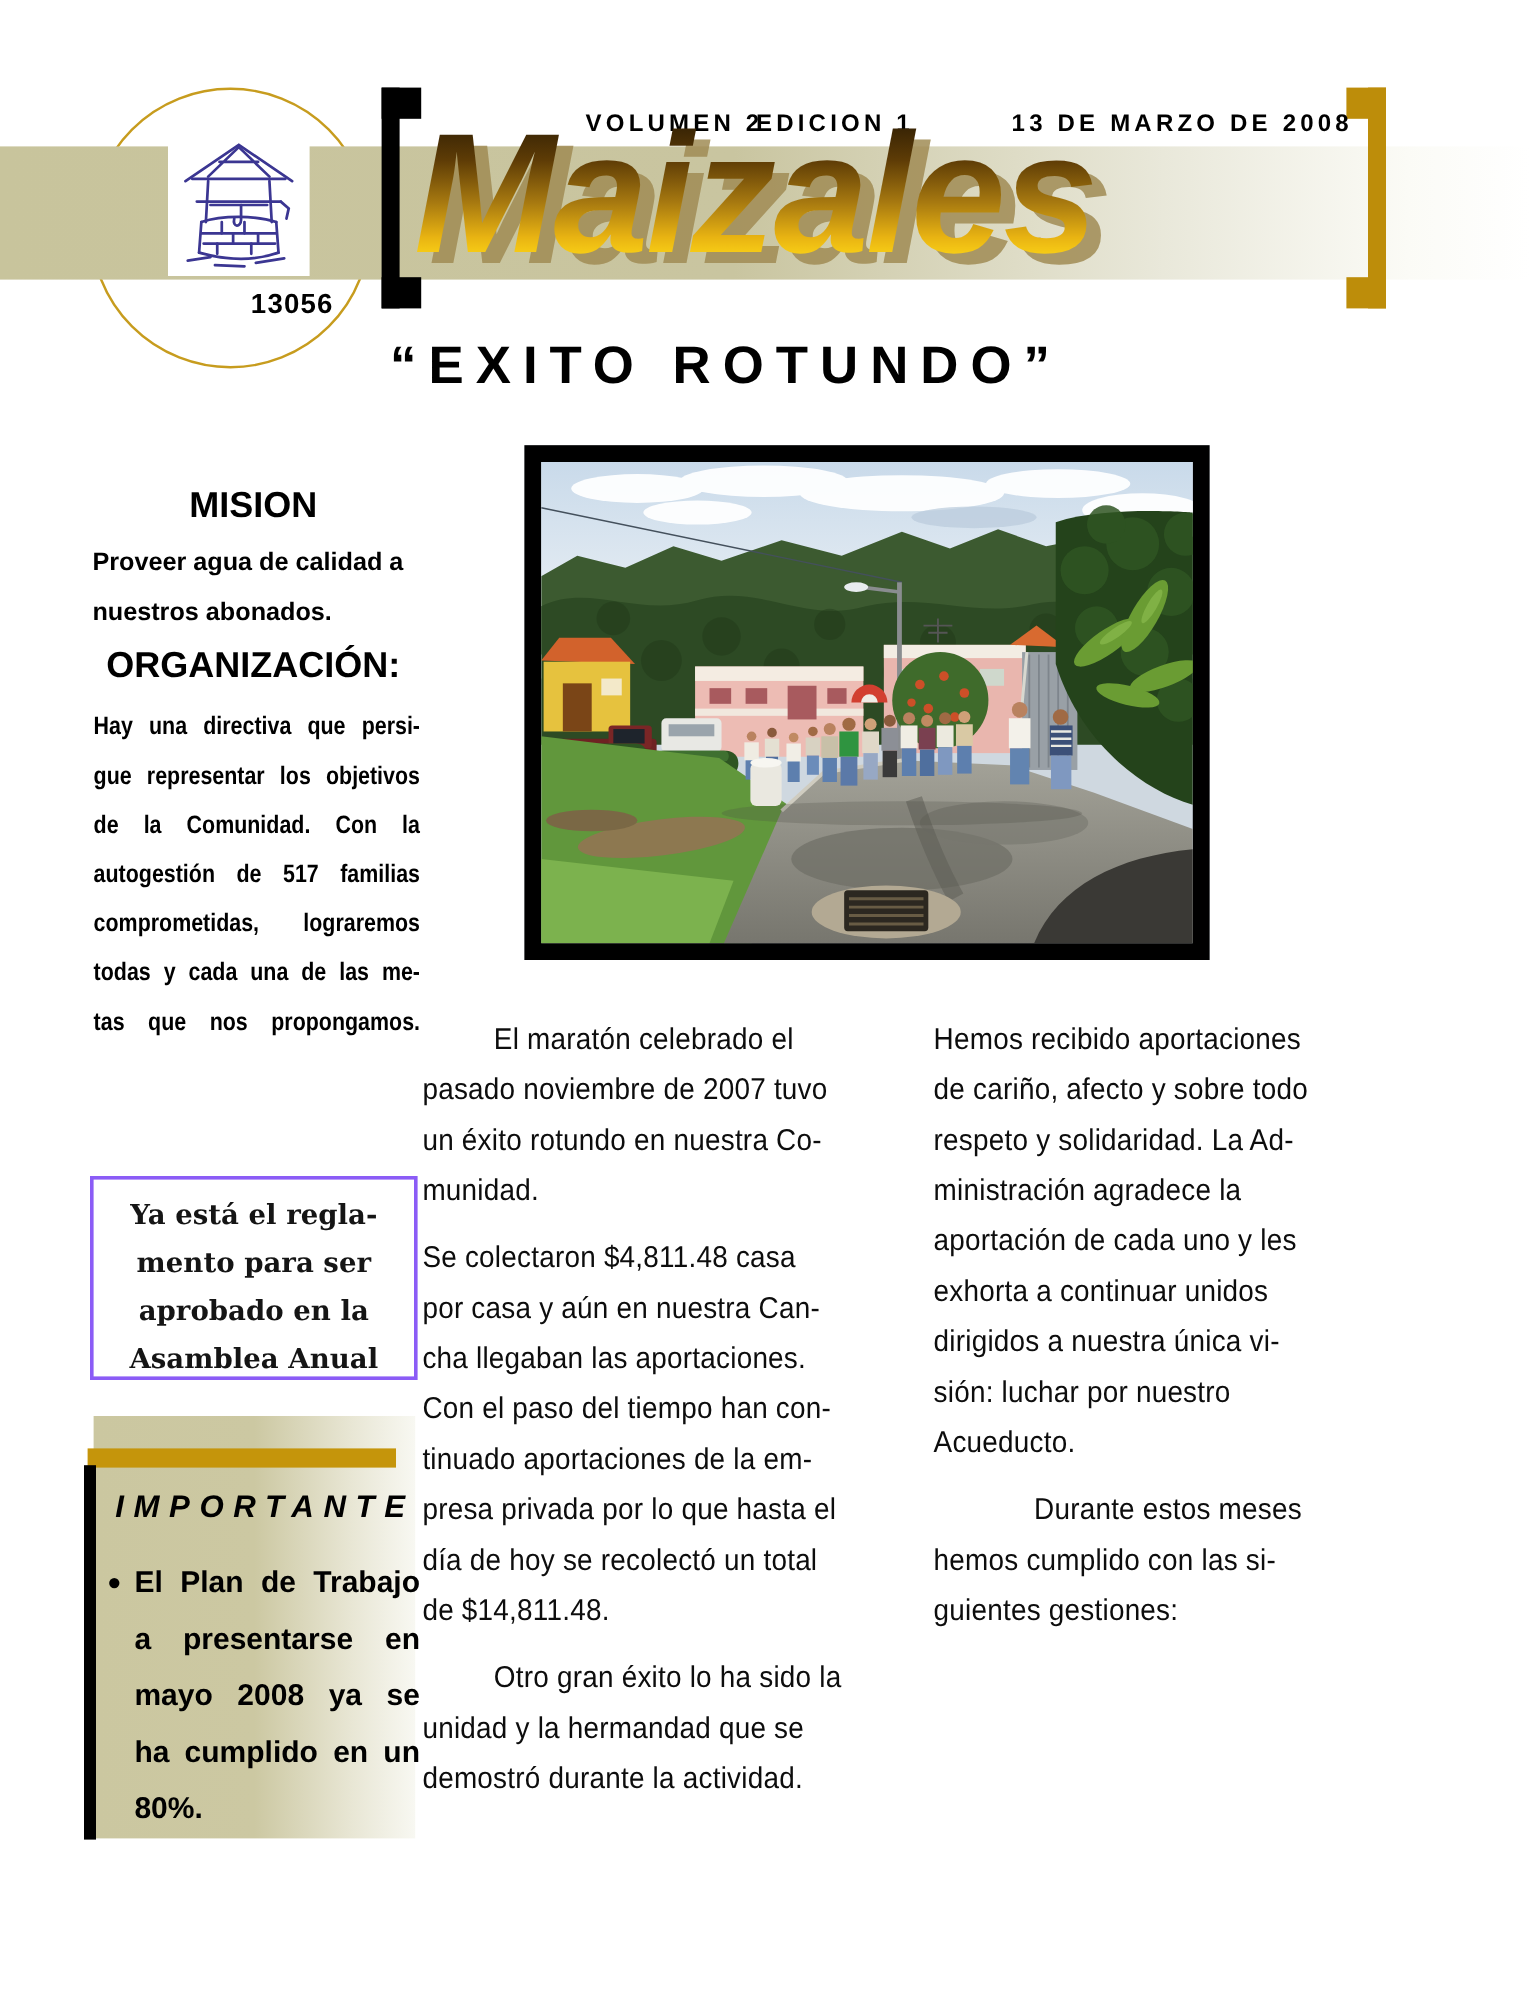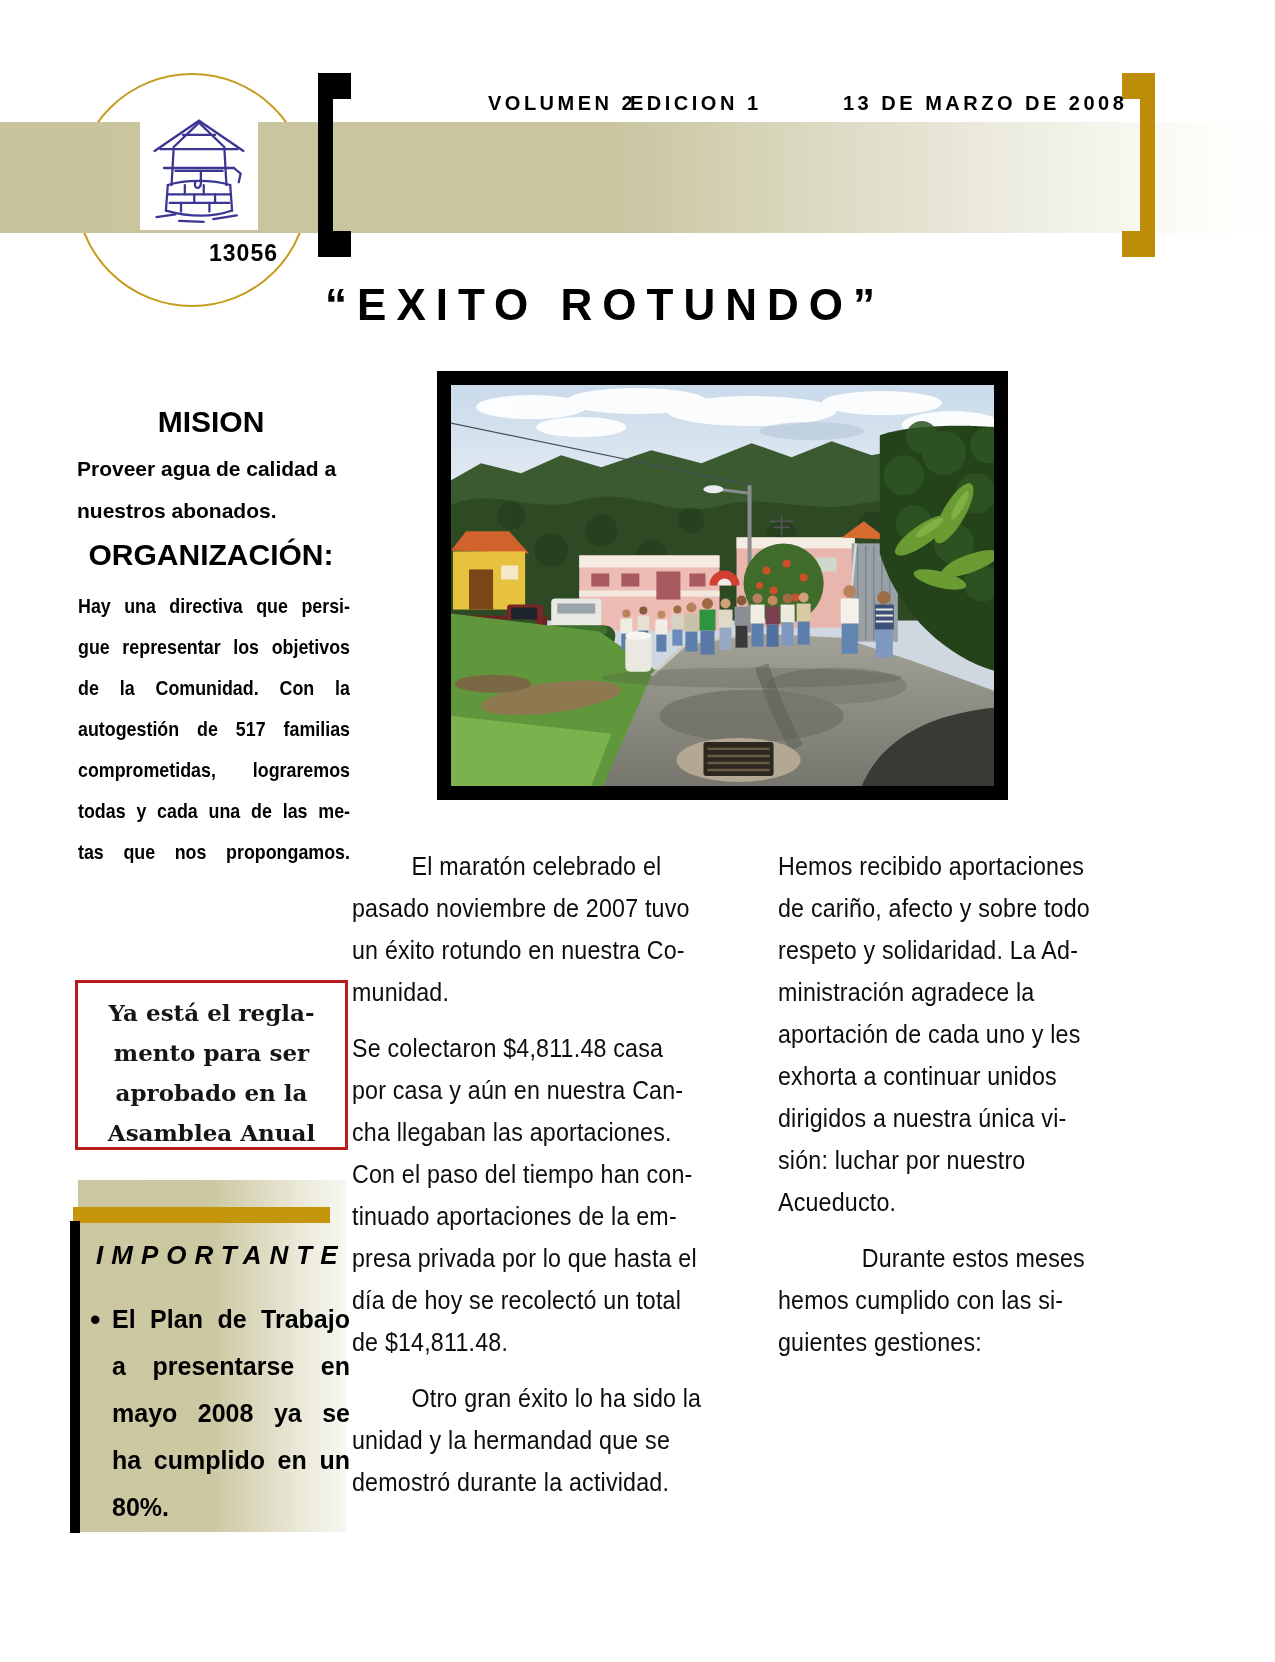--- a/index.html
+++ b/index.html
@@ -54,21 +54,21 @@
     border:14px solid #000; box-sizing:border-box; background:#cfd8e0;}
   .photo svg{display:block; width:100%; height:100%;}
   
   .sideheading{position:absolute; left:75px; width:272px; text-align:center; font-size:30px; font-weight:bold; color:#000;}
   .h-mision{top:405px;} .h-org{top:538px;}
   .pre{white-space:pre-line;}
   .mission-text{position:absolute; left:77px; top:448px; width:300px; font-size:21px; font-weight:bold; line-height:42px; color:#000;}
   .org-text{position:absolute; left:78px; top:585px; width:320px; font-size:21px; font-weight:bold; line-height:41px; color:#000;
     text-align:justify; text-align-last:justify; transform:scaleX(0.85); transform-origin:left top;}
   .notice-box{position:absolute; left:75px; top:980px; width:273px; height:170px; box-sizing:border-box;
-    border:3px solid #b91c1c; background:#fff;}
+    border:3px solid #8b5cf6; background:#fff;}
   .notice-text{padding-top:10px; text-align:center; font-family:"DejaVu Serif", serif; font-weight:bold;
     font-size:23px; line-height:40px; color:#151515;}
   
   .imp-panel{position:absolute; left:78px; top:1180px; width:268px; height:352px;
     background:linear-gradient(to right,#cbc7a0 0%,#ccc8a2 50%,#e8e6d4 80%,#f8f8f2 100%); z-index:0;}
   .imp-goldbar{position:absolute; left:73px; top:1207px; width:257px; height:16px; background:#c5950b; z-index:2;}
   .imp-blackbar{position:absolute; left:70px; top:1221px; width:10px; height:312px; background:#000; z-index:2;}
   .imp-heading{position:absolute; left:96px; top:1240px; font-size:26px; font-weight:bold; letter-spacing:8px; color:#000; z-index:2; white-space:nowrap;font-style:italic;}
   .imp-item{position:absolute; left:90px; top:1296px; display:flex; z-index:2;}
   .imp-bullet{width:22px; font-size:30px; font-weight:bold; line-height:47px; color:#000;}
@@ -113,20 +113,24 @@
   </div>
   <div class="logo-num">13056</div>
 
   <div class="bracket left"></div>
   <div class="bracket right"></div>
 
   <div class="kicker k-vol">VOLUMEN 2</div>
   <div class="kicker k-ed">EDICION 1</div>
   <div class="kicker k-date">13 DE MARZO DE 2008</div>
 
+  <div class="title-wrap">
+    <span class="title-shadow">Maizales</span>
+    <span class="title-main">Maizales</span>
+  </div>
 
   <div class="headline">“EXITO ROTUNDO”</div>
 
   <div class="photo">
     <svg viewBox="0 0 542 400" preserveAspectRatio="none">
       <defs>
         <linearGradient id="sky" x1="0" y1="0" x2="0" y2="1">
           <stop offset="0" stop-color="#c9daea"></stop>
             <stop offset="1" stop-color="#f5f7f8"></stop>
         </linearGradient>

